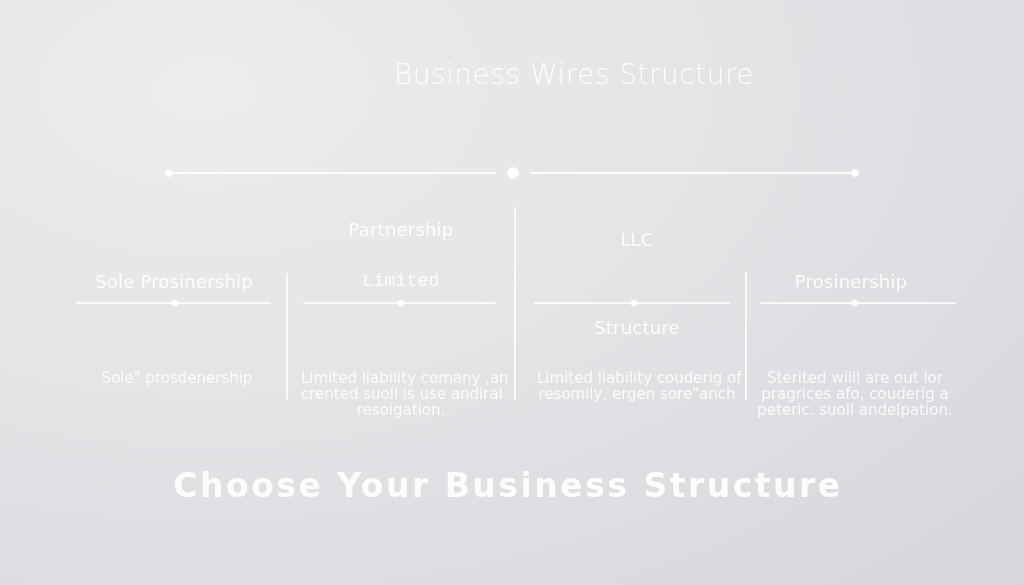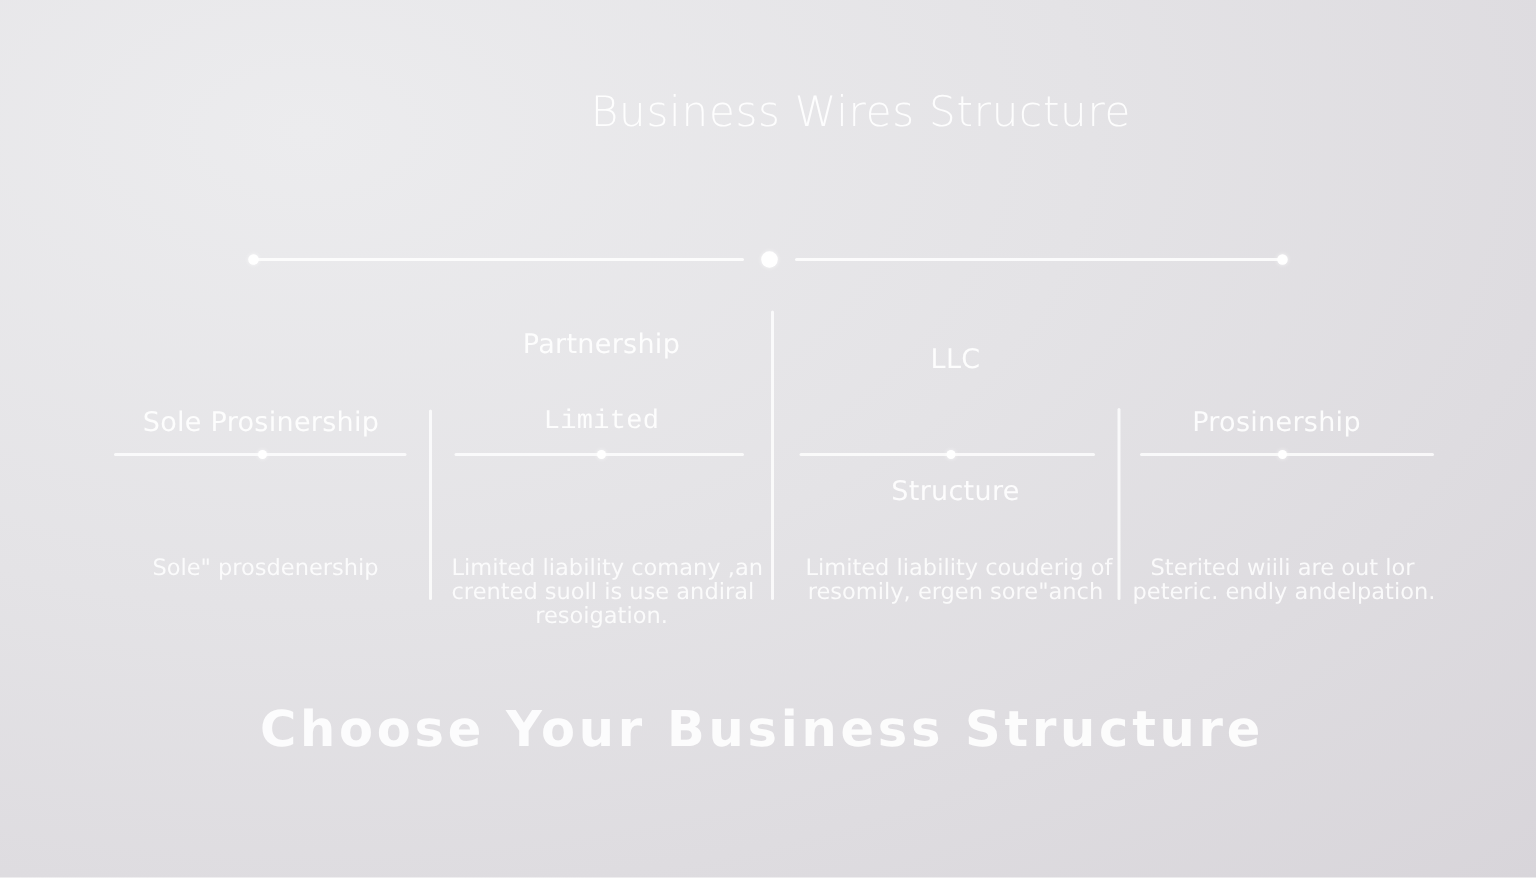--- a/index.html
+++ b/index.html
@@ -87,17 +87,18 @@
     <span>resomily, ergen sore"anch</span>
   </div>
 </div>
 
 <div>
   <div class="abs label" style="left:851px; top:271px;">Prosinership</div>
   <div class="abs hline thin" style="left:760px; top:302px; width:196px;"></div>
   <div class="abs dot sm" style="left:855px; top:303px;"></div>
   <div class="abs desc" style="left:855px; top:346px;">
     <span>Sterited wiili are out lor</span>
-    <span>peteric. endly andelpation.</span>
+    <span>pragrices afo, couderig a</span>
+    <span>peteric. suoll andelpation.</span>
   </div>
 </div>
 
 <div class="abs subtitle">Choose Your Business Structure</div>
 
 </body></html>

